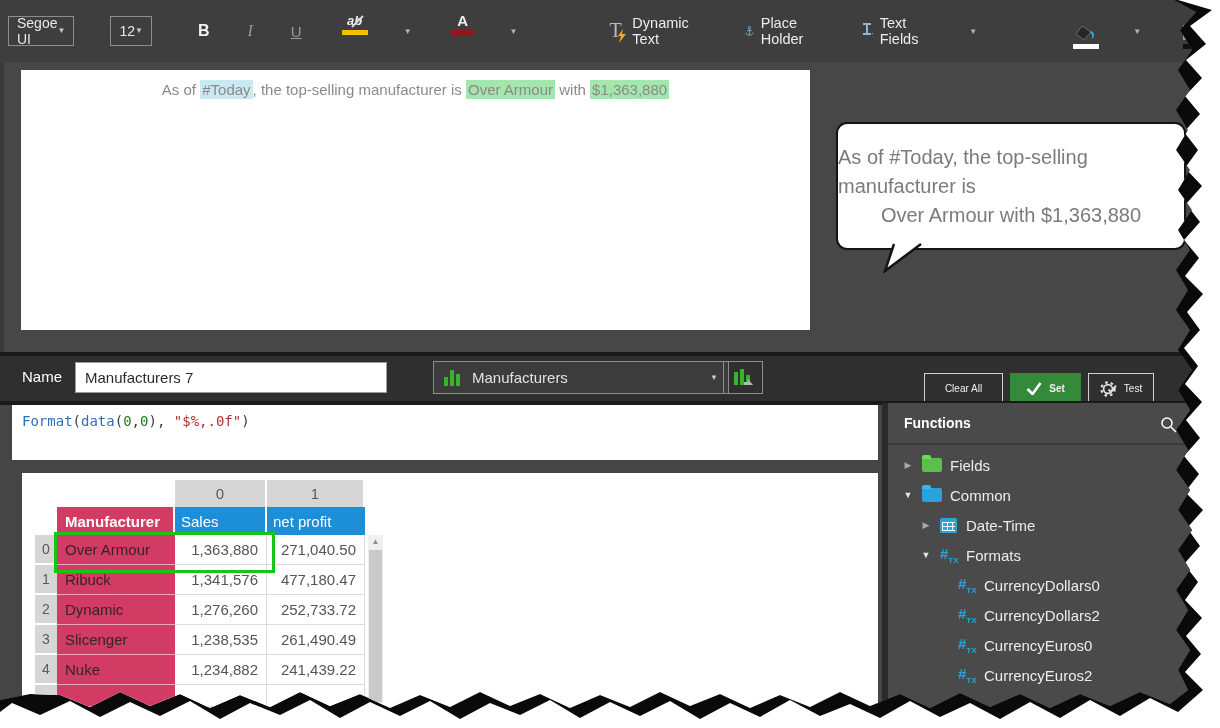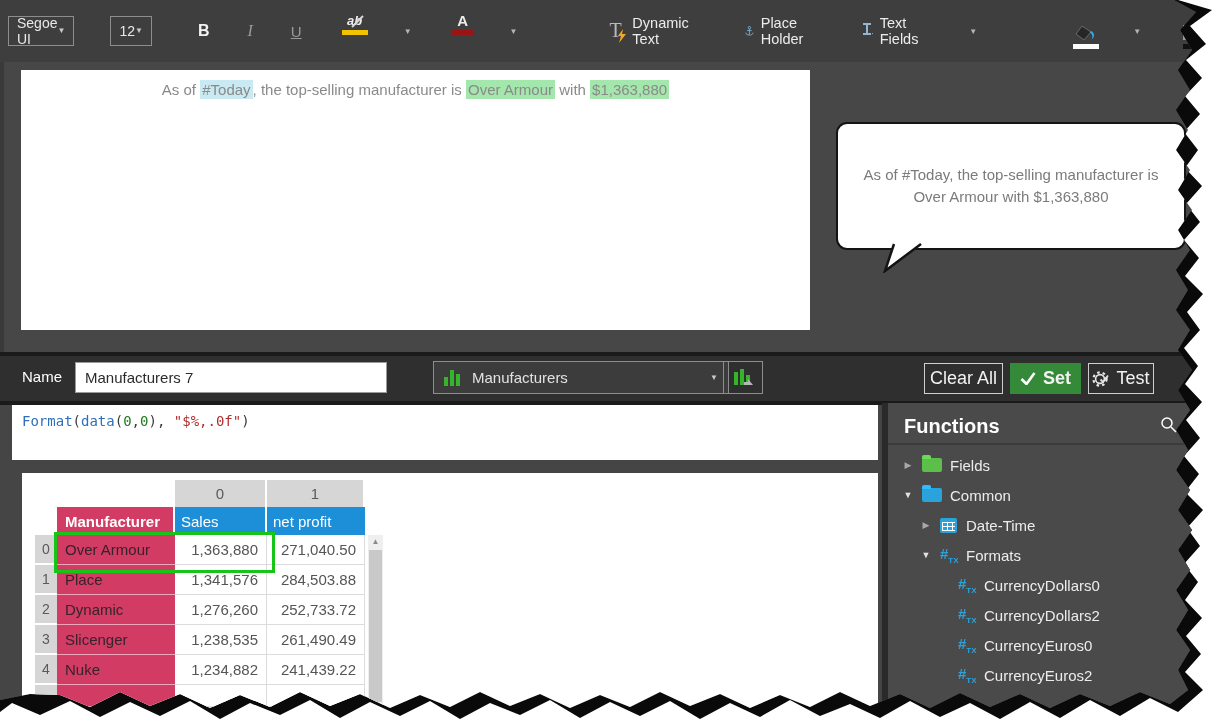--- a/index.html
+++ b/index.html
@@ -42,21 +42,21 @@
 
   
   .canvas{position:absolute;left:21px;top:70px;width:789px;height:260px;background:#fff;}
   .canvas-text{padding-top:11px;text-align:center;font-size:15px;color:#8a8a8a;}
   .hl-blue{background:#c9e9f3;padding:1px 2px;}
   .hl-green{background:#a3e7ac;padding:1px 2px;}
 
   
   .callout{position:absolute;left:836px;top:122px;width:346px;height:124px;background:#fff;
     border:2px solid #141414;border-radius:11px;display:flex;flex-direction:column;
-    align-items:center;justify-content:center;color:#7b7b7b;font-size:15px;line-height:1.45;}
+    align-items:center;justify-content:center;color:#7b7b7b;font-size:20px;line-height:1.45;}
   .callout-tail{position:absolute;left:44px;bottom:-25px;}
 
   
   .hsep1{position:absolute;left:0;top:352px;width:1220px;height:4px;background:#1a1a1a;}
   .namebar{position:absolute;left:0;top:356px;width:1220px;height:45px;background:#2f2f2f;}
   .hsep2{position:absolute;left:0;top:401px;width:1220px;height:4px;background:#1a1a1a;}
   .bottom-bg{position:absolute;left:0;top:405px;width:1220px;height:323px;background:#454545;}
 
   .name-label{position:absolute;left:22px;top:12px;color:#fff;font-size:15px;}
   .name-input{position:absolute;left:75px;top:6px;width:312px;height:31px;background:#fff;
@@ -64,22 +64,22 @@
     font-size:15px;color:#2b2b2b;padding:0 0 0 9px;outline:none;}
   .metric-dd{position:absolute;left:420px;top:5px;width:296px;height:33px;background:#3c3c3c;
     border:1px solid #8d8d8d;box-sizing:border-box;display:flex;align-items:center;margin-left:13px;}
   .metric-dd .lab{margin-left:10px;font-size:15px;color:#e2e2e2;flex:1;}
   .metric-dd .arrow{margin-right:10px;}
   .bars{display:flex;align-items:flex-end;margin-left:10px;}
   .bars i{display:block;width:4px;background:#35b52a;margin-right:2px;}
   .bars .b1{height:9px;} .bars .b2{height:16px;} .bars .b3{height:12px;}
   .metric-insert{position:absolute;left:723px;top:5px;width:40px;height:33px;border:1px solid #8d8d8d;
     box-sizing:border-box;display:flex;align-items:center;justify-content:center;}
-  .btn{position:absolute;top:7px;height:31px;display:flex;align-items:center;justify-content:center;
-    border:1px solid #cfcfcf;color:#f2f2f2;font-size:18px;box-sizing:border-box;text-align:center;}
+  .btn{position:absolute;top:17px;height:31px;display:flex;align-items:center;justify-content:center;
+    border:1px solid #cfcfcf;color:#f2f2f2;font-size:10px;box-sizing:border-box;text-align:center;}
   .btn-clear{left:924px;width:79px;}
   .btn-set{left:1010px;width:71px;background:#358a3a;border:1px solid #358a3a;font-weight:bold;}
   .btn-test{left:1088px;width:66px;}
   .btn svg{margin-right:7px;}
 
   .formula-bar{position:absolute;left:12px;top:405px;width:866px;height:55px;background:#fff;
     font-family:"DejaVu Sans Mono",monospace;font-size:14px;padding:8px 10px;box-sizing:border-box;color:#333;}
   .tok-fn{color:#2e6fbb;} .tok-num{color:#1f7a1f;} .tok-str{color:#b03030;} .tok-plain{color:#3c3c3c;}
 
   
@@ -99,21 +99,21 @@
     border-bottom:1px solid #dcdcdc;border-right:1px solid #dcdcdc;}
   .c-sales{left:153px;width:92px;} .c-np{left:245px;width:98px;}
   .selbox{position:absolute;left:32px;top:59px;width:215px;height:35px;border:3px solid #17c517;z-index:5;}
   .scrollbar{position:absolute;left:346px;top:62px;width:15px;height:170px;background:#efefef;}
   .scroll-up{position:absolute;top:2px;left:0;width:15px;text-align:center;font-size:8px;color:#8a8a8a;}
   .scroll-thumb{position:absolute;top:15px;left:1px;width:13px;height:152px;background:#c9c9c9;}
 
   
   .fn-sep{position:absolute;left:882px;top:403px;width:6px;height:325px;background:#2a2a2a;}
   .functions{position:absolute;left:888px;top:403px;width:332px;height:325px;background:#4a4a4a;color:#ececec;}
-  .fn-title{position:absolute;left:16px;top:12px;font-size:20px;font-weight:bold;color:#fff;}
+  .fn-title{position:absolute;left:16px;top:12px;font-size:14px;font-weight:bold;color:#fff;}
   .fn-search{position:absolute;left:272px;top:13px;}
   .fn-hr{position:absolute;left:0;top:40px;width:100%;height:2px;background:#3b3b3b;}
   .fnrow{position:absolute;left:0;width:100%;height:30px;display:flex;align-items:center;font-size:15px;}
   .exp{position:absolute;font-size:9px;width:12px;text-align:center;}
   .exp-c{color:#a8a8a8;} .exp-e{color:#e2e2e2;}
   .folder{position:absolute;width:20px;height:14px;border-radius:2px;}
   .folder::before{content:"";position:absolute;top:-3px;left:0;width:9px;height:4px;border-radius:2px 2px 0 0;background:inherit;filter:brightness(1.15);}
   .f-green{background:#5bbf4a;} .f-blue{background:#2aa3dc;}
   .cal{position:absolute;width:17px;height:15px;background:#2aa3dc;border-radius:2px;}
   .cal::after{content:"";position:absolute;left:2px;right:2px;top:4px;bottom:2px;
@@ -322,23 +322,23 @@
       </div>
 
       <div class="trow" style="top:62px">
         <div class="tcell c-idx">0</div>
         <div class="tcell c-man">Over Armour</div>
         <div class="tcell c-num c-sales">1,363,880</div>
         <div class="tcell c-num c-np">271,040.50</div>
       </div>
       <div class="trow" style="top:92px">
         <div class="tcell c-idx">1</div>
-        <div class="tcell c-man">Place</div>
+        <div class="tcell c-man">Ribuck</div>
         <div class="tcell c-num c-sales">1,341,576</div>
-        <div class="tcell c-num c-np">284,503.88</div>
+        <div class="tcell c-num c-np">477,180.47</div>
       </div>
       <div class="trow" style="top:122px">
         <div class="tcell c-idx">2</div>
         <div class="tcell c-man">Dynamic</div>
         <div class="tcell c-num c-sales">1,276,260</div>
         <div class="tcell c-num c-np">252,733.72</div>
       </div>
       <div class="trow" style="top:152px">
         <div class="tcell c-idx">3</div>
         <div class="tcell c-man">Slicenger</div>

